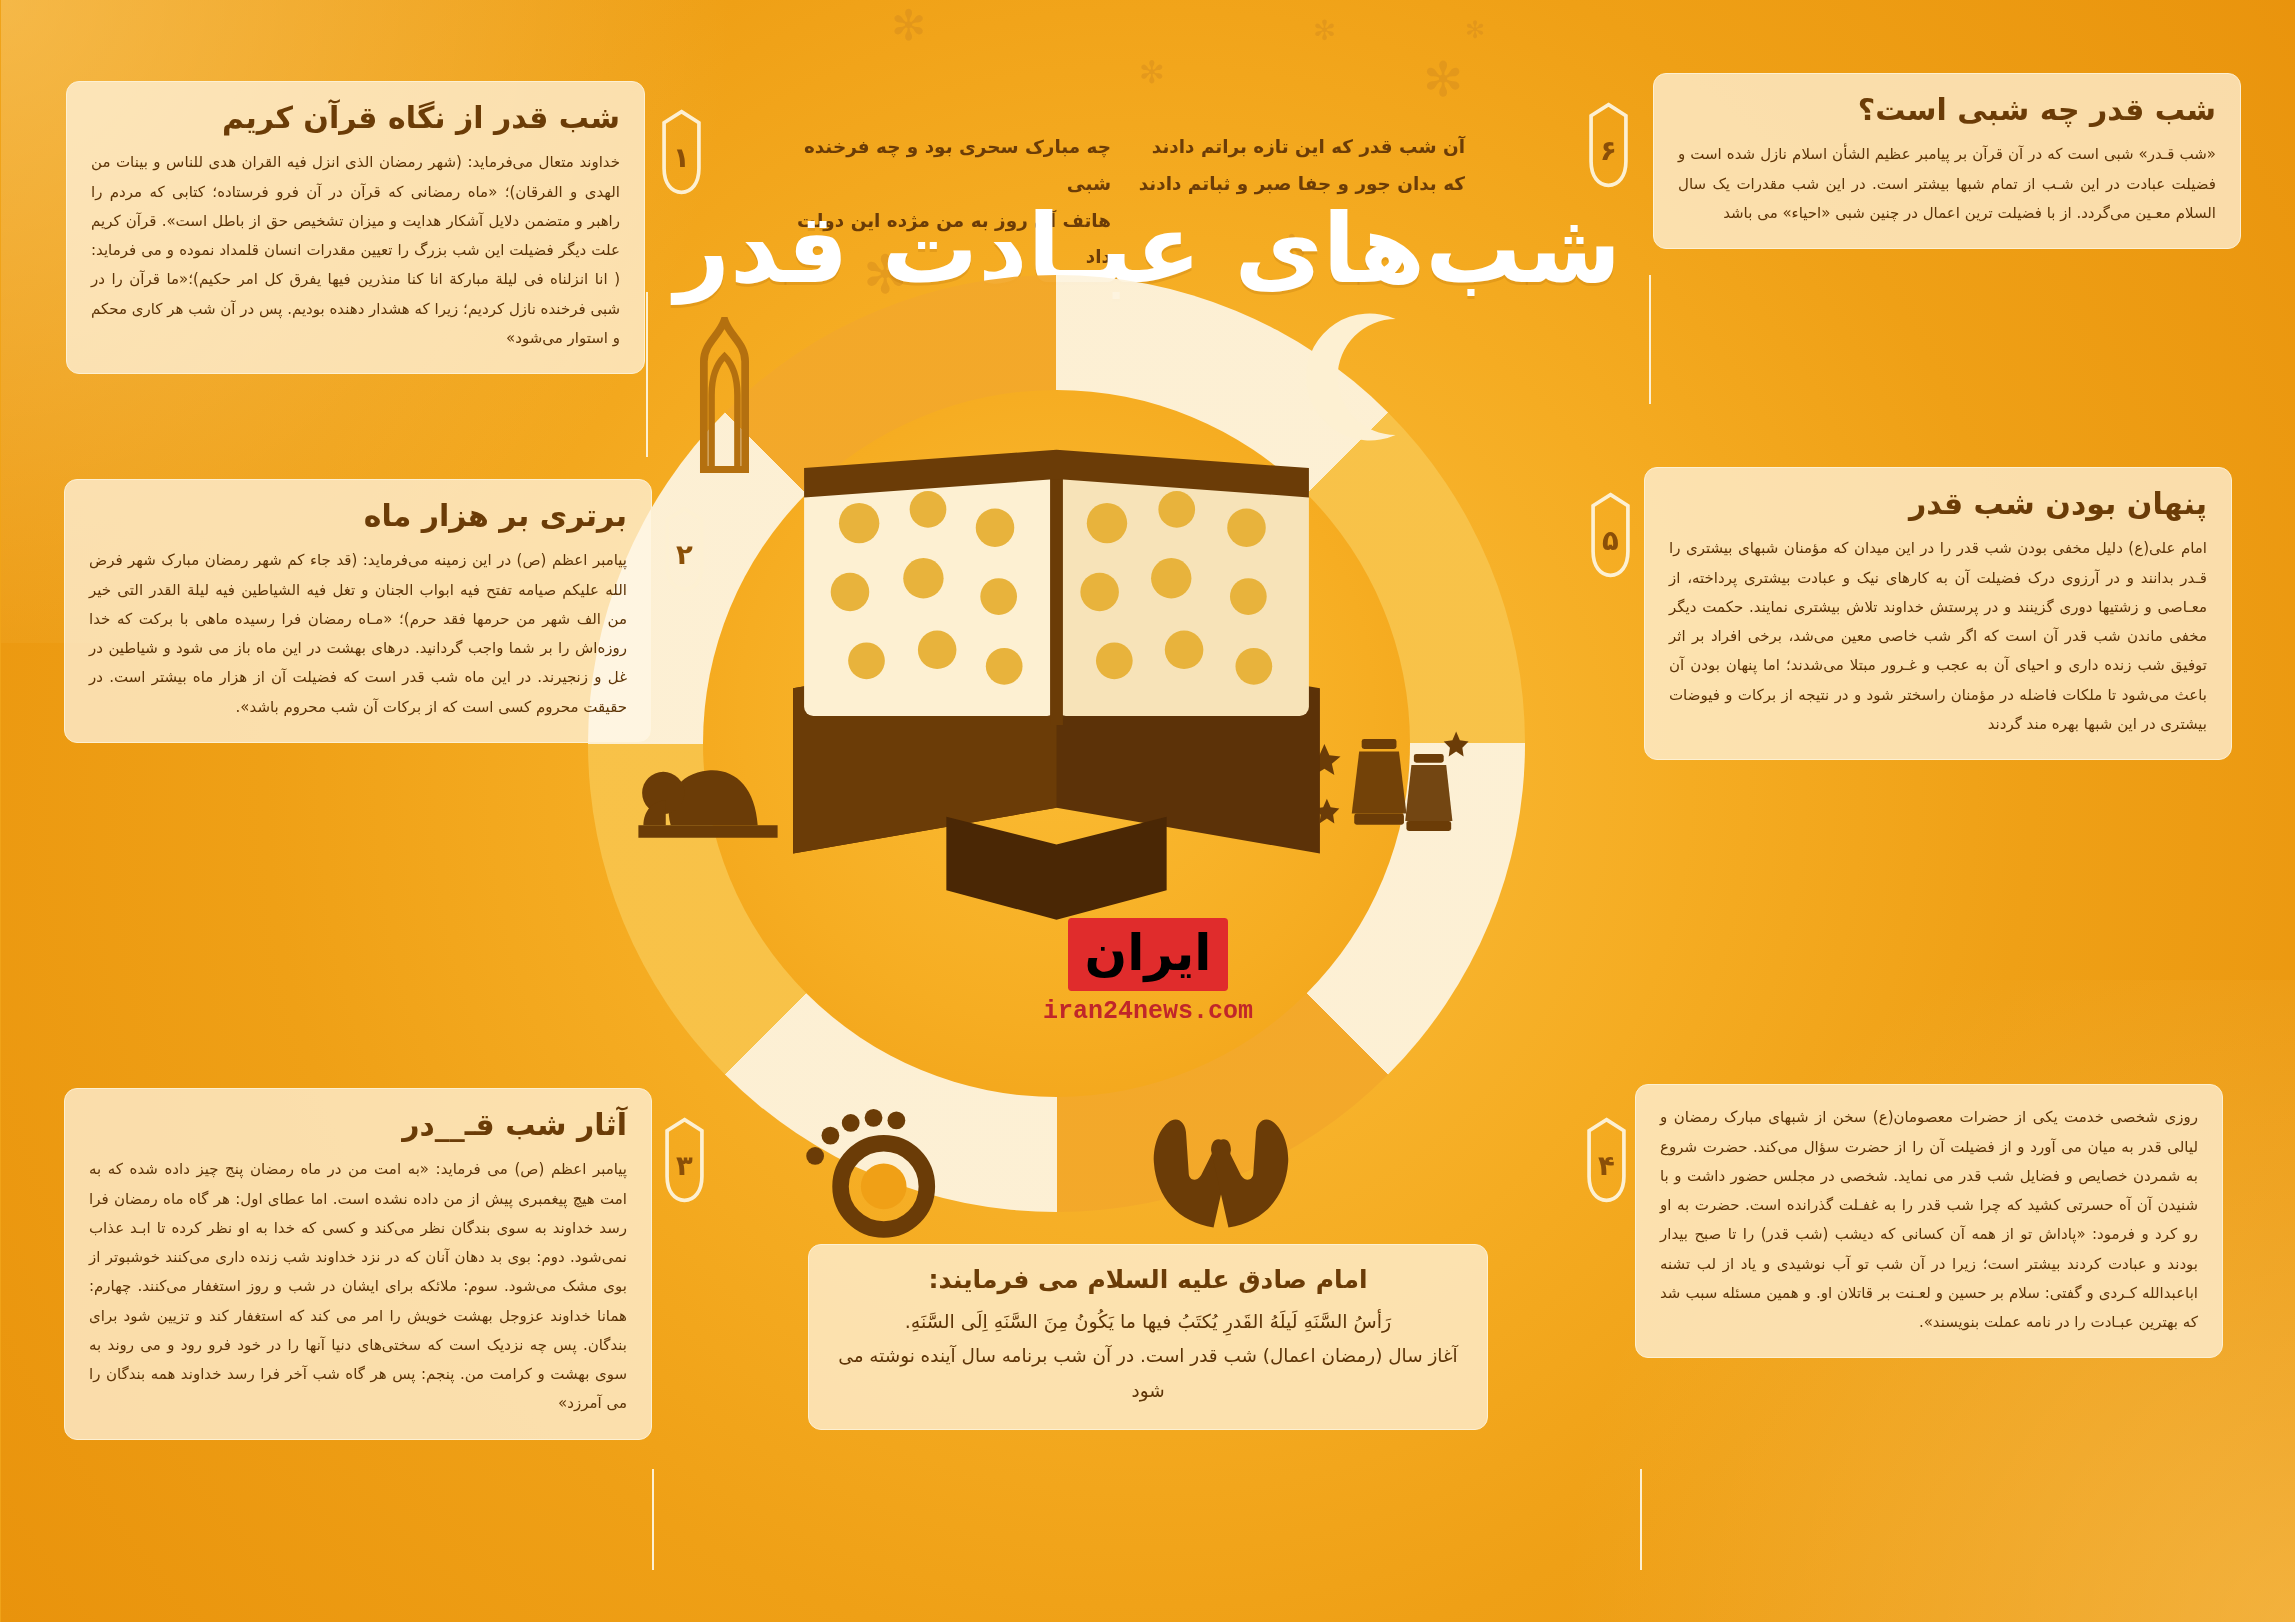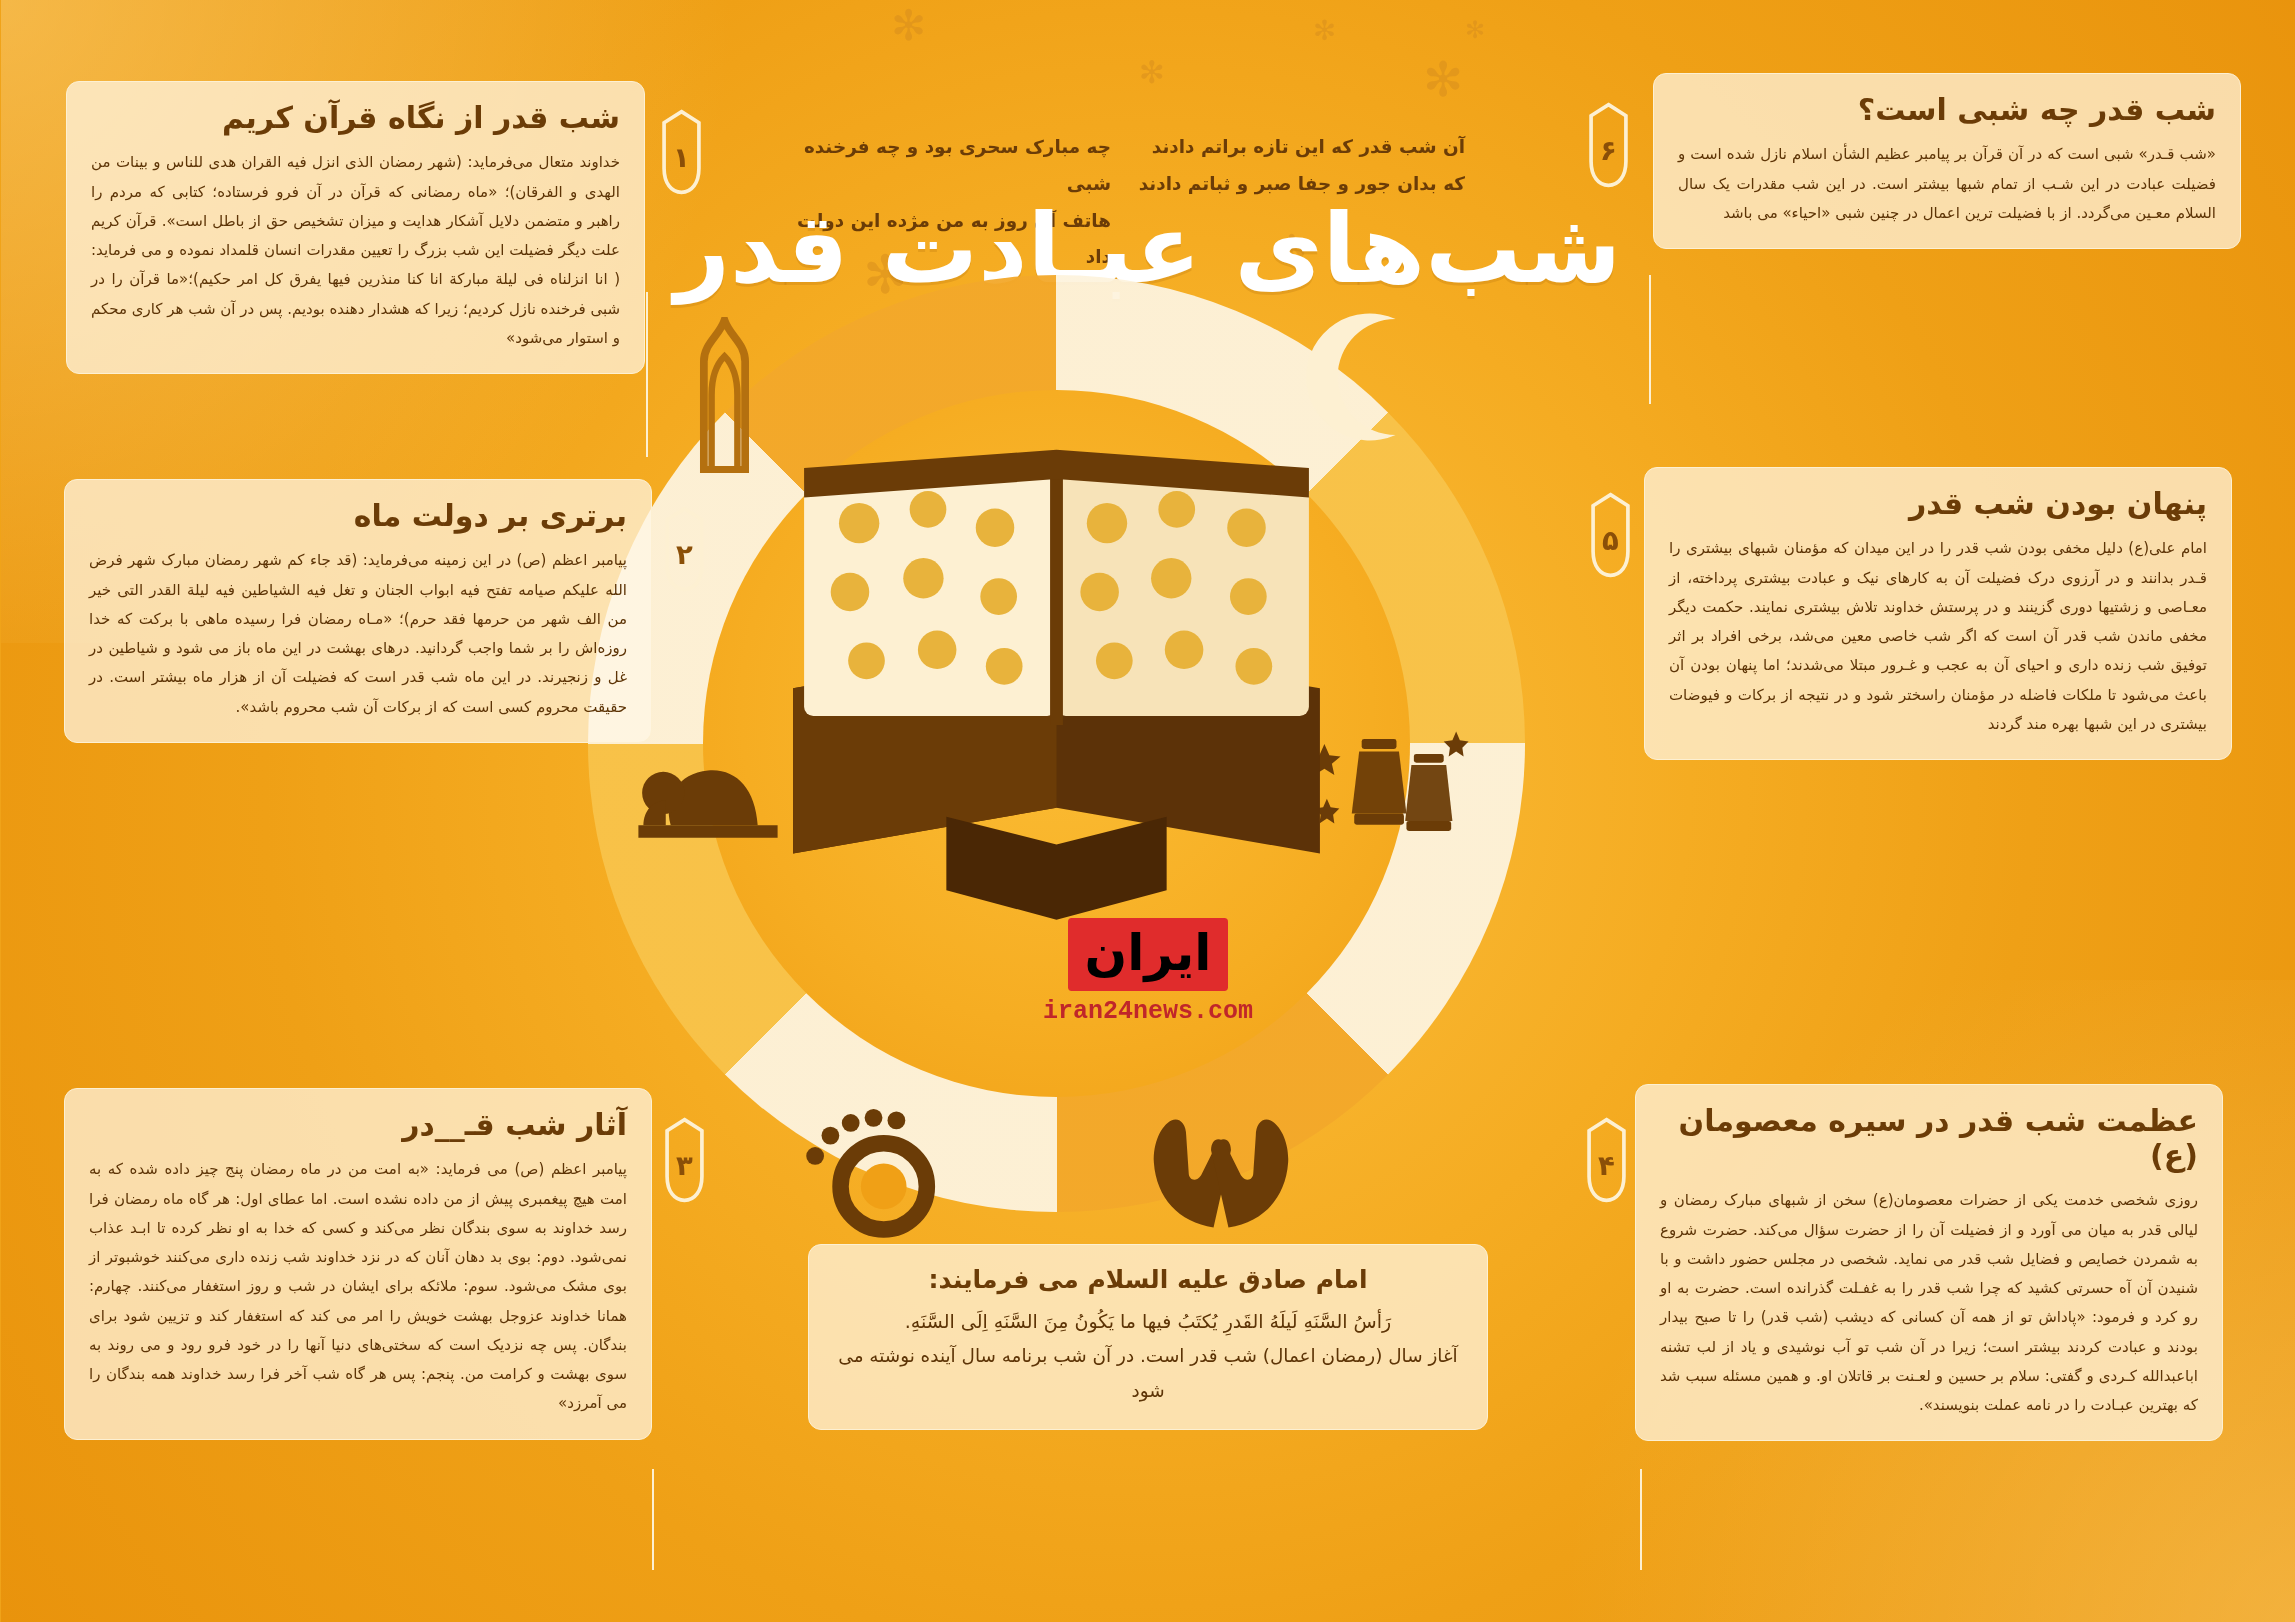--- a/index.html
+++ b/index.html
@@ -232,21 +232,21 @@
   </div>
   <div class="badge" style="right:1584px;top:108px;">
     <svg viewBox="0 0 66 96" width="61" height="88">
         <path d="M33 4 L52 16 L52 66 C52 82 44 92 33 92 C22 92 14 82 14 66 L14 16 Z" fill="none" stroke="#fdf0d2" stroke-width="4"></path>
       </svg>
     <div class="num">۱</div>
   </div>
   <div class="tail" style="right:1648px;top:292px;height:165px;"></div>
 
   <div class="card c2">
-    <h3>برتری بر دولت ماه</h3>
+    <h3>برتری بر هزار ماه</h3>
     <p>پیامبر اعظم (ص) در این زمینه می‌فرماید: (قد جاء کم شهر رمضان مبارک شهر فرض الله علیکم صیامه تفتح فیه ابواب الجنان و تغل فیه الشیاطین فیه لیلة القدر التی خیر من الف شهر من حرمها فقد حرم)؛ «مـاه رمضان فرا رسیده ماهی با برکت که خدا روزه‌اش را بر شما واجب گردانید. درهای بهشت در این ماه باز می شود و شیاطین در غل و زنجیرند. در این ماه شب قدر است که فضیلت آن از هزار ماه بیشتر است. در حقیقت محروم کسی است که از برکات آن شب محروم باشد».</p>
   </div>
   <div class="badge" style="right:1581px;top:505px;">
     <svg viewBox="0 0 66 96" width="61" height="88">
         <path d="M33 4 L52 16 L52 66 C52 82 44 92 33 92 C22 92 14 82 14 66 L14 16 Z" fill="none" stroke="#fdf0d2" stroke-width="4"></path>
       </svg>
     <div class="num">۲</div>
   </div>
 
   <div class="card c3">
@@ -255,21 +255,20 @@
   </div>
   <div class="badge" style="right:1581px;top:1116px;">
     <svg viewBox="0 0 66 96" width="61" height="88">
         <path d="M33 4 L52 16 L52 66 C52 82 44 92 33 92 C22 92 14 82 14 66 L14 16 Z" fill="none" stroke="#fdf0d2" stroke-width="4"></path>
       </svg>
     <div class="num">۳</div>
   </div>
   <div class="tail" style="right:1642px;top:1469px;height:101px;"></div>
 
   <div class="card c4">
-    <h3>عظمت شب قدر در سیره معصومان (ع)</h3>
     <p>روزی شخصی خدمت یکی از حضرات معصومان(ع) سخن از شبهای مبارک رمضان و لیالی قدر به میان می آورد و از فضیلت آن را از حضرت سؤال می‌کند. حضرت شروع به شمردن خصایص و فضایل شب قدر می نماید. شخصی در مجلس حضور داشت و با شنیدن آن آه حسرتی کشید که چرا شب قدر را به غفـلت گذرانده است. حضرت به او رو کرد و فرمود: «پاداش تو از همه آن کسانی که دیشب (شب قدر) را تا صبح بیدار بودند و عبادت کردند بیشتر است؛ زیرا در آن شب تو آب نوشیدی و یاد از لب تشنه اباعبدالله کـردی و گفتی: سلام بر حسین و لعـنت بر قاتلان او. و همین مسئله سبب شد که بهترین عبـادت را در نامه عملت بنویسند».</p>
   </div>
   <div class="badge" style="left:1576px;top:1116px;">
     <svg viewBox="0 0 66 96" width="61" height="88">
         <path d="M33 4 L52 16 L52 66 C52 82 44 92 33 92 C22 92 14 82 14 66 L14 16 Z" fill="none" stroke="#fdf0d2" stroke-width="4"></path>
       </svg>
     <div class="num">۴</div>
   </div>
   <div class="tail" style="left:1640px;top:1469px;height:101px;"></div>
 

